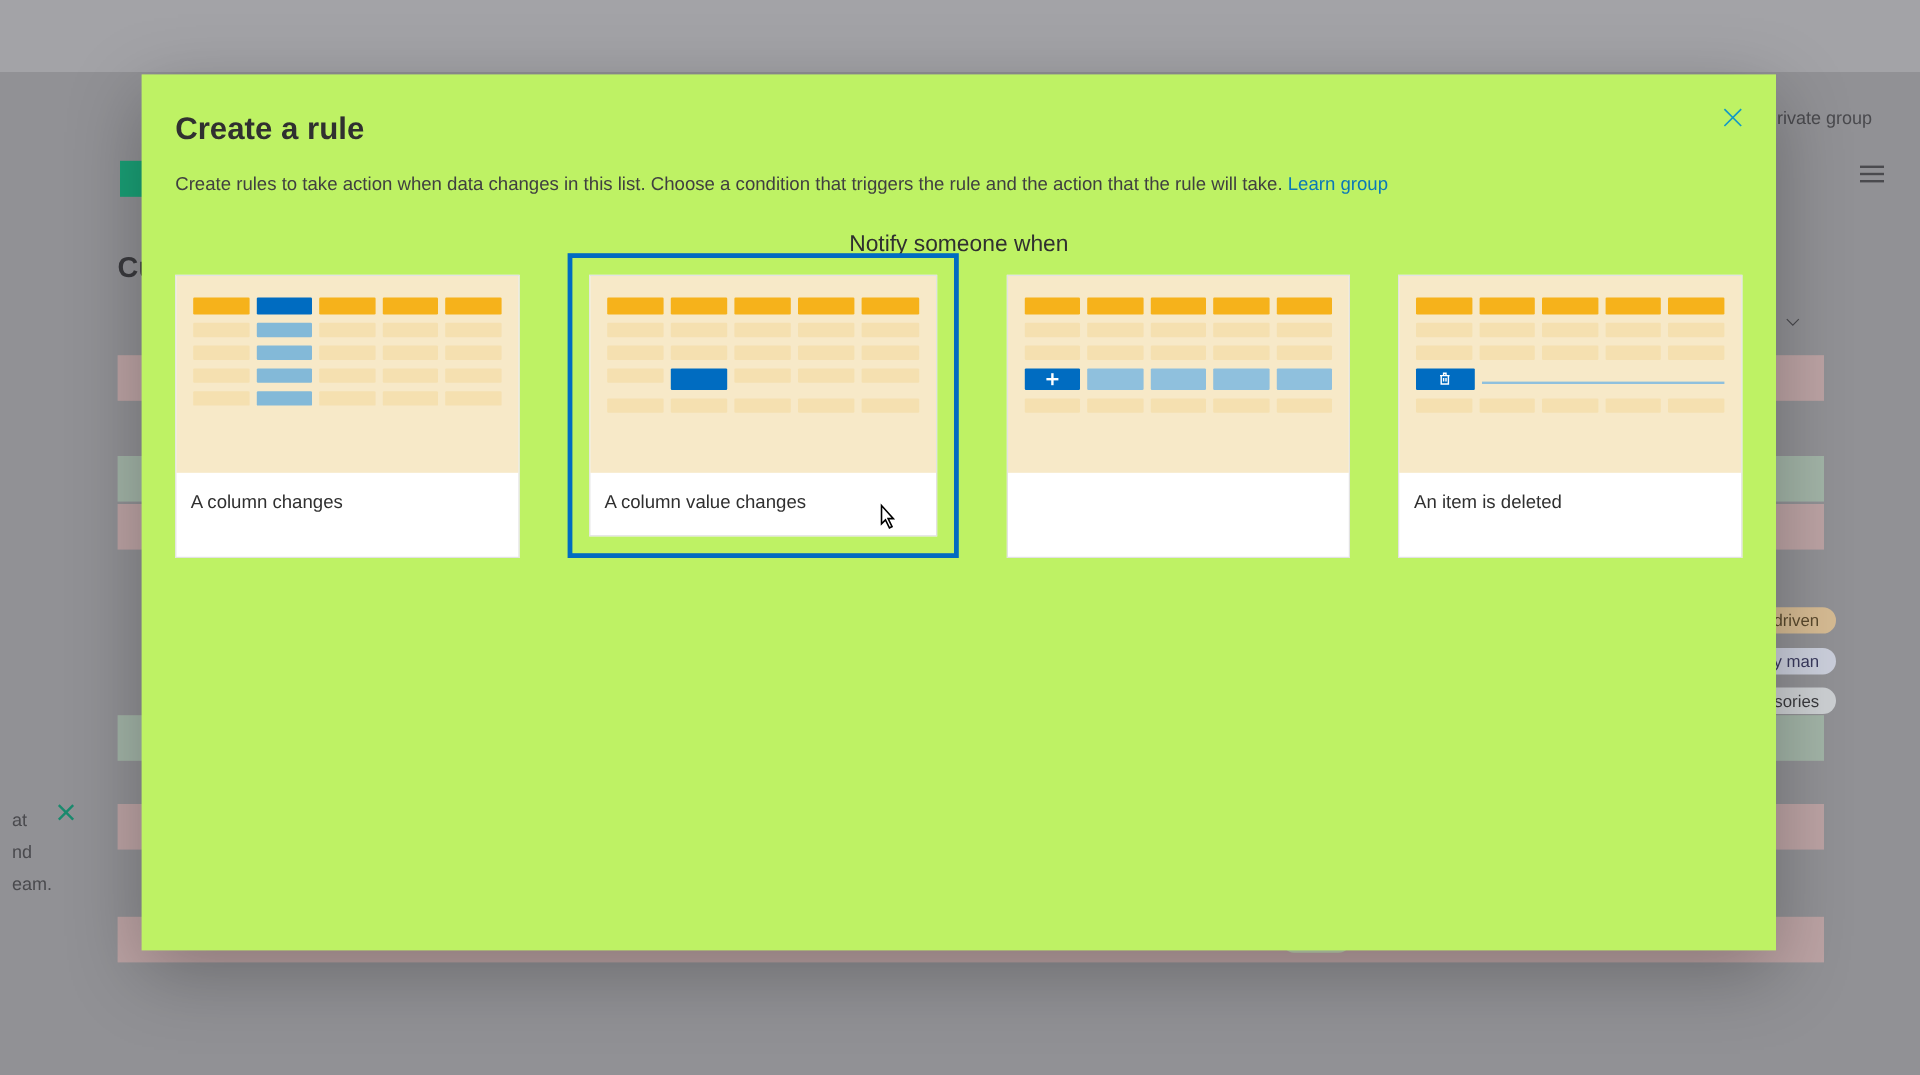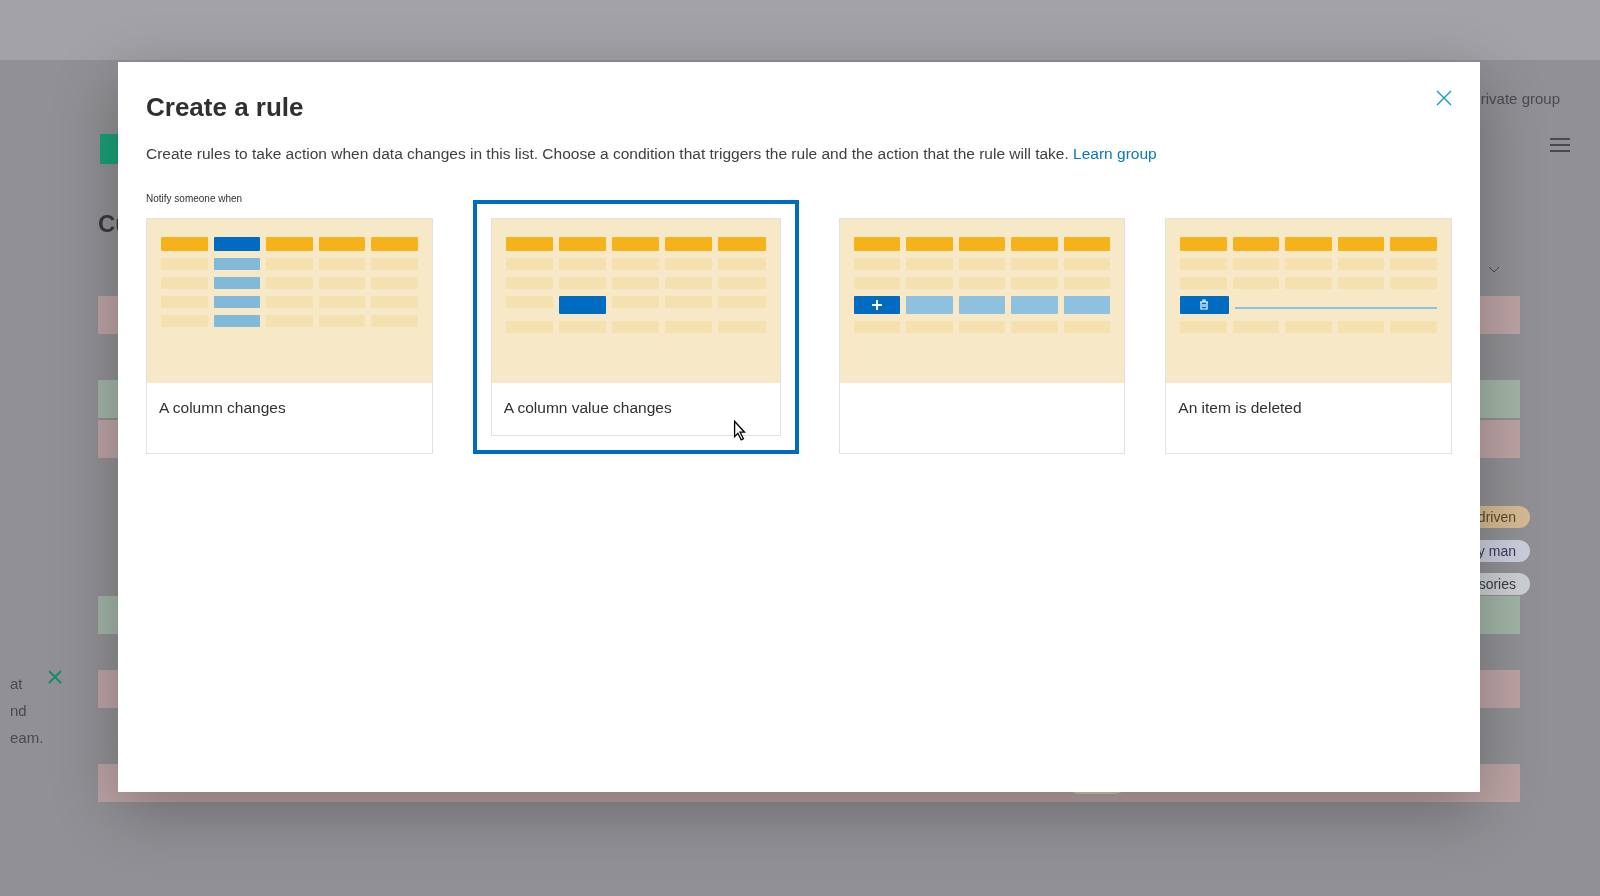--- a/index.html
+++ b/index.html
@@ -46,28 +46,28 @@
 .bg-close-side { position:absolute; top:670px; left:48px; width:14px; height:14px; }
 .bg-close-side svg { stroke:#1a8a6e; stroke-width:2; }
 
 .overlay { position: fixed; inset: 0; background: rgba(0,0,0,0); display:flex; align-items:flex-start; justify-content:center; }
 .modal {
   position: absolute;
   top: 62px;
   left: 118px;
   right: 120px;
   bottom: 104px;
-  background: #ffffff;
+  background: #bef264;
   box-shadow: 0 18px 60px rgba(0,0,0,0.28);
   padding: 30px 28px;
 }
 .modal-title { font-size: 26px; font-weight: 600; color: #303030; margin-bottom: 22px; }
 .modal-desc { font-size: 15.5px; color: #404040; margin-bottom: 30px; }
 .modal-desc a { color: #0a78b8; text-decoration: none; cursor:pointer; }
-.modal-section-label { font-size: 10px; color: #303030; margin-bottom: 14px; }
+.modal-section-label { font-size: 19px; color: #303030; margin-bottom: 14px; text-align: center; }
 .modal-close {
   position: absolute; top: 22px; right: 22px;
   width: 28px; height: 28px; cursor: pointer;
   display:flex; align-items:center; justify-content:center;
 }
 .modal-close svg { stroke:#1399c6; stroke-width:1.4; }
 
 .cards { display:flex; gap:40px; }
 .card {
   width: 290px;

